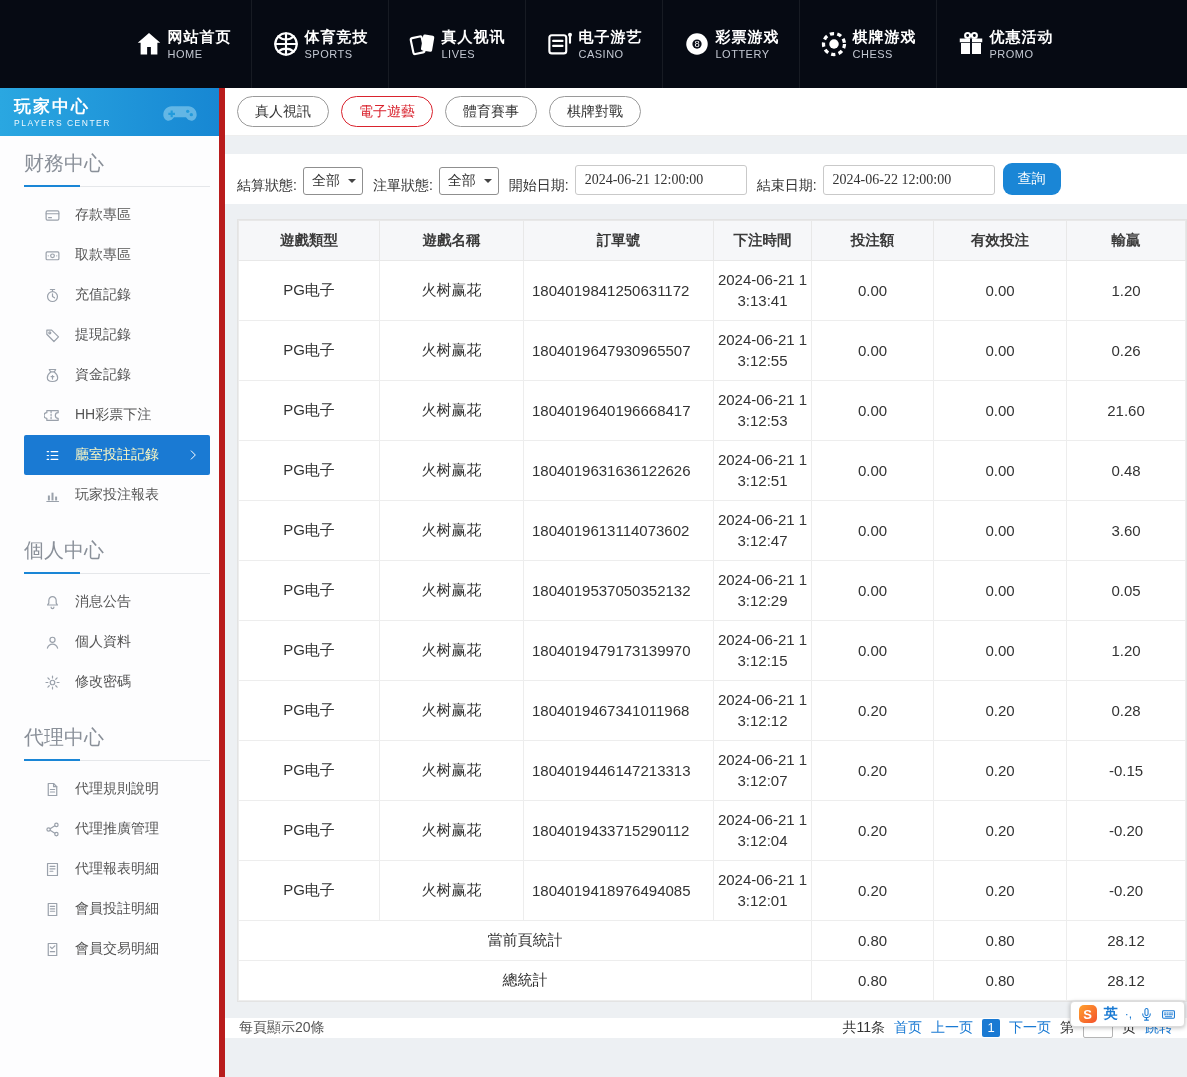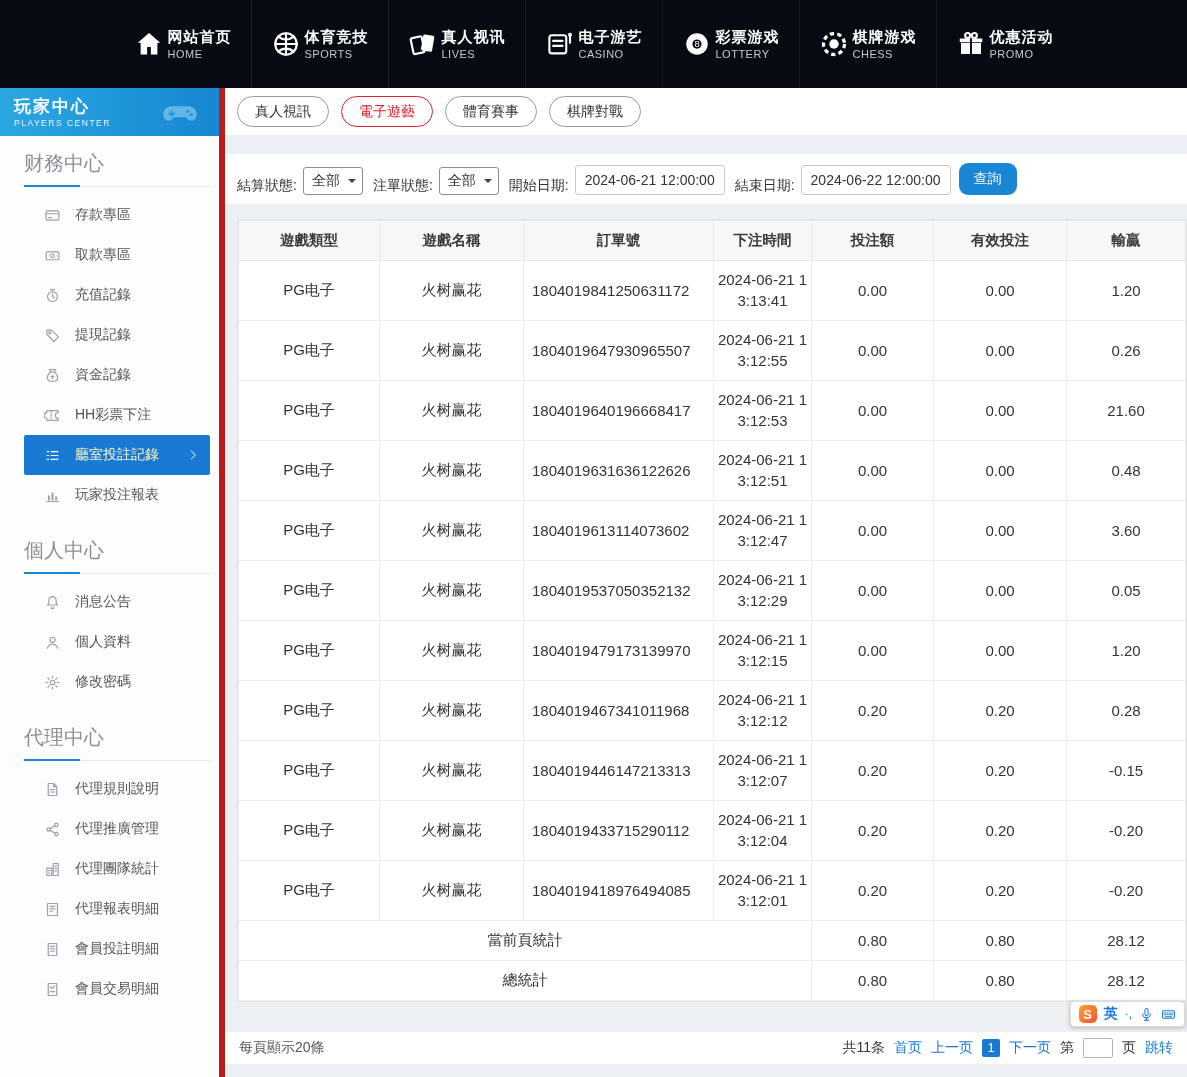--- a/index.html
+++ b/index.html
@@ -36,32 +36,32 @@
   .main{position:absolute;left:225px;top:88px;right:0;bottom:0;background:#edf0f3;overflow:hidden}
   .tabs-strip{background:#fff;padding:8px 12px;display:flex;gap:12px;border-bottom:1px solid #eee}
   .tab-pill{border:1px solid #9a9a9a;border-radius:16px;padding:6px 17px;font-size:14px;color:#333;background:#fff;cursor:pointer;font-family:inherit;line-height:1.2}
   .tab-pill.active{border-color:#d9232e;color:#d9232e}
 
   .filter-strip{background:#fff;margin-top:18px;padding:9px 12px;display:flex;align-items:flex-end;font-size:14px;color:#333}
   .f-label{margin:0 6px 0 10px}
   .f-label:first-child{margin-left:0}
   .select-box{border:1px solid #8f8f8f;border-radius:3px;height:28px;display:inline-flex;align-items:center;padding:0 22px 0 8px;position:relative;background:#fff;cursor:pointer;min-width:60px}
   .sel-arrow{position:absolute;right:6px;top:11px;width:0;height:0;border:4px solid transparent;border-top-color:#444}
-  .date-input{border:1px solid #c9c9c9;border-radius:3px;height:30px;width:150px;padding:0 9px;font-size:14px;color:#333;font-family:Liberation Sans, sans-serif;background:#fff}
+  .date-input{border:1px solid #c9c9c9;border-radius:3px;height:30px;width:172px;padding:0 9px;font-size:14px;color:#333;font-family:Liberation Serif, serif;background:#fff}
   .search-btn{background:#1a86d6;color:#fff;border:none;border-radius:9px;height:32px;padding:0 15px;font-size:14px;cursor:pointer;margin-left:8px;font-family:inherit}
 
   .table-wrap{background:#fff;margin:15px 0 0 12px;border:1px solid #e3e3e3}
   table{width:100%;border-collapse:collapse;font-size:15px;color:#333;table-layout:fixed}
   thead th{background:#f6f7f9;height:40px;font-weight:bold;font-size:14.5px;color:#3a3a3a;border:1px solid #e8e8e8;text-align:center}
   tbody td{height:60px;text-align:center;border:1px solid #ededed;padding:4px 3px;word-break:break-all}
   td.c-order{text-align:left;padding-left:8px}
   td.c-time{line-height:1.45}
   tr.summary-row td{height:40px;font-size:15px}
 
-  .footer-strip{background:#fff;margin-top:30px;padding:4px 14px;height:32px;display:flex;align-items:center;justify-content:space-between;font-size:14px;color:#555}
+  .footer-strip{background:#fff;margin-top:16px;padding:4px 14px;height:20px;display:flex;align-items:center;justify-content:space-between;font-size:14px;color:#555}
   .pagination{display:flex;align-items:center;gap:9px;color:#333}
   .pg-link{color:#1a7ad3;cursor:pointer}
   .pg-current{background:#1a7ad3;color:#fff;min-width:18px;height:18px;display:inline-flex;align-items:center;justify-content:center;font-size:13px;border-radius:2px;padding:0 3px;cursor:pointer}
   .pg-input{width:30px;height:20px;border:1px solid #b5b5b5;border-radius:2px;font-family:inherit;padding:0 3px}
 
   
   .ime{position:absolute;right:2px;bottom:50px;background:#fff;border:1px solid #dcdcdc;border-radius:4px;box-shadow:0 1px 4px rgba(0,0,0,.25);height:26px;display:flex;align-items:center;gap:7px;padding:0 8px;z-index:5}
   .ime-s{width:18px;height:18px;background:linear-gradient(135deg,#ffa22e,#f4512c);color:#fff;font-weight:bold;font-size:13px;border-radius:5px;display:flex;align-items:center;justify-content:center;cursor:pointer}
   .ime-lang{color:#1a7ad3;font-weight:bold;font-size:14px;cursor:pointer}
   .ime-mark{color:#1a7ad3;font-size:12px;cursor:pointer}
@@ -313,30 +313,20 @@
             <div class="side-item">
               <span class="icon">
                 <svg viewBox="0 0 24 24">
                   <circle cx="17.5" cy="5.5" r="2.4" fill="none" stroke="currentColor" stroke-width="1.7" stroke-linecap="round" stroke-linejoin="round"></circle>
                   <circle cx="6.5" cy="12" r="2.4" fill="none" stroke="currentColor" stroke-width="1.7" stroke-linecap="round" stroke-linejoin="round"></circle>
                   <circle cx="17.5" cy="18.5" r="2.4" fill="none" stroke="currentColor" stroke-width="1.7" stroke-linecap="round" stroke-linejoin="round"></circle>
                   <path d="M8.7 10.8l6.6-4.1M8.7 13.2l6.6 4.1" fill="none" stroke="currentColor" stroke-width="1.7" stroke-linecap="round" stroke-linejoin="round"></path>
                 </svg>
               </span>
               <span>代理推廣管理</span>
-            </div>
-            <div class="side-item">
-              <span class="icon">
-                <svg viewBox="0 0 24 24">
-                  <rect x="4" y="10" width="7" height="10.5" fill="none" stroke="currentColor" stroke-width="1.7" stroke-linecap="round" stroke-linejoin="round"></rect>
-                  <rect x="13" y="3.5" width="7" height="17" fill="none" stroke="currentColor" stroke-width="1.7" stroke-linecap="round" stroke-linejoin="round"></rect>
-                  <path d="M15.5 7h2M15.5 10.5h2M15.5 14h2M6.5 13.5h2M6.5 17h2" fill="none" stroke="currentColor" stroke-width="1.7" stroke-linecap="round" stroke-linejoin="round"></path>
-                </svg>
-              </span>
-              <span>代理團隊統計</span>
             </div>
             <div class="side-item">
               <span class="icon">
                 <svg viewBox="0 0 24 24">
                   <rect x="5" y="3.5" width="14" height="17" fill="none" stroke="currentColor" stroke-width="1.7" stroke-linecap="round" stroke-linejoin="round"></rect>
                   <path d="M8.5 7.5h7M8.5 11h7M8.5 14.5h4" fill="none" stroke="currentColor" stroke-width="1.7" stroke-linecap="round" stroke-linejoin="round"></path>
                 </svg>
               </span>
               <span>代理報表明細</span>
             </div>

